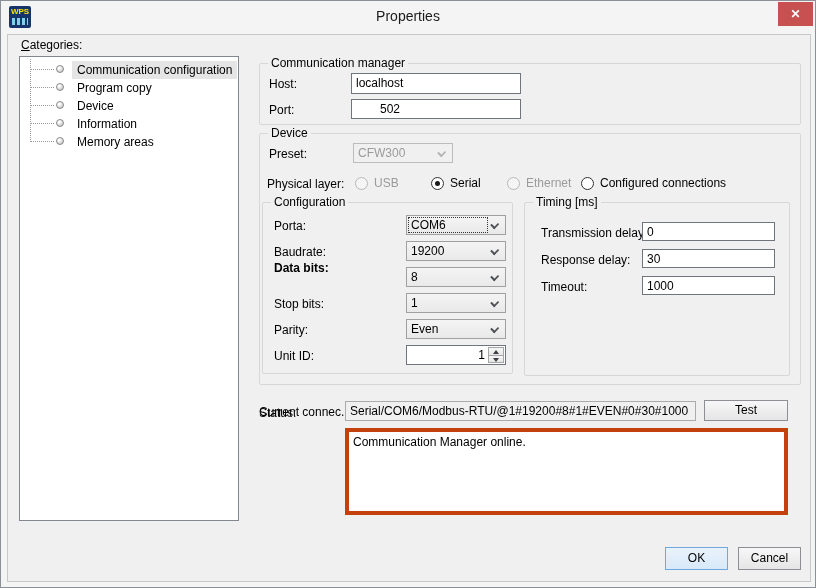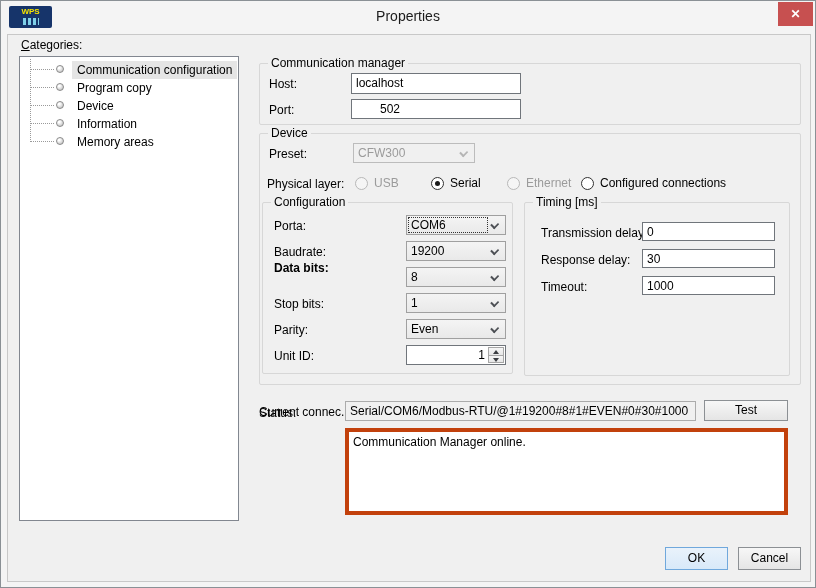--- a/index.html
+++ b/index.html
@@ -3,21 +3,21 @@
 <meta charset="utf-8">
 <style>
   * { margin:0; padding:0; box-sizing:border-box; }
   html,body { background:#cfcfcf; font-family:"Liberation Sans", sans-serif; }
   #window {
     position:relative; width:816px; height:588px; background:#f4f4f4;
     border:1px solid #8a9095; overflow:hidden; font-size:12px; color:#000;
   }
   
   #titlebar { position:absolute; left:0; top:0; width:100%; height:32px; background:#f4f4f4; }
-  #app-icon { position:absolute; left:8px; top:5px; width:43px; height:22px; background:#16346a; border-radius:2px; }
+  #app-icon { position:absolute; left:8px; top:5px; width:22px; height:22px; background:#16346a; border-radius:2px; }
   #app-icon .wps-txt { display:block; text-align:center; color:#f7e400; font-size:8px; font-weight:bold; line-height:11px; letter-spacing:0; }
   #app-icon .wps-dots { display:block; margin:1px auto 0; width:16px; height:7px;
      background:repeating-linear-gradient(90deg,#7fd0e8 0 3px,transparent 3px 5px),
                 repeating-linear-gradient(0deg,transparent 0 1px,#16346a 1px 2px); }
   #window-title { position:absolute; left:0; top:7px; width:100%; text-align:center; font-size:14px; color:#1b1b1b; }
   #close-btn { position:absolute; right:2px; top:1px; width:35px; height:24px; background:#c75050; color:#fff;
     text-align:center; line-height:24px; font-size:12px; font-weight:bold; cursor:default; }
   
   #frame { position:absolute; left:6px; top:33px; width:804px; height:548px; background:#f0f0f0; border:1px solid #c8c8c8; }
   .abs { position:absolute; }
@@ -117,21 +117,21 @@
   </div>
   <div class="abs lbl" style="left:268px; top:76px;">Host:</div>
   <div class="tinput" style="left:350px; top:72px; width:170px; height:21px;">localhost</div>
   <div class="abs lbl" style="left:268px; top:102px;">Port:</div>
   <div class="tinput" style="left:350px; top:98px; width:170px; height:20px;padding-left:28px;">502</div>
 
   <div class="group" style="left:258px; top:132px; width:542px; height:252px;">
     <span class="group-title">Device</span>
   </div>
   <div class="abs lbl" style="left:268px; top:146px;">Preset:</div>
-  <div class="combo disabled" style="left:352px; top:142px; width:122px;">
+  <div class="combo disabled" style="left:352px; top:142px; width:100px;">
     <span>CFW300</span>
     <span class="chev"></span>
   </div>
 
   <div class="abs lbl" style="left:266px; top:176px;">Physical layer:</div>
   <div class="radio-wrap" style="left:354px; top:175px;">
     <span class="radio disabled"></span>
     <span class="lbl disabled">USB</span>
   </div>
   <div class="radio-wrap" style="left:430px; top:175px;">

